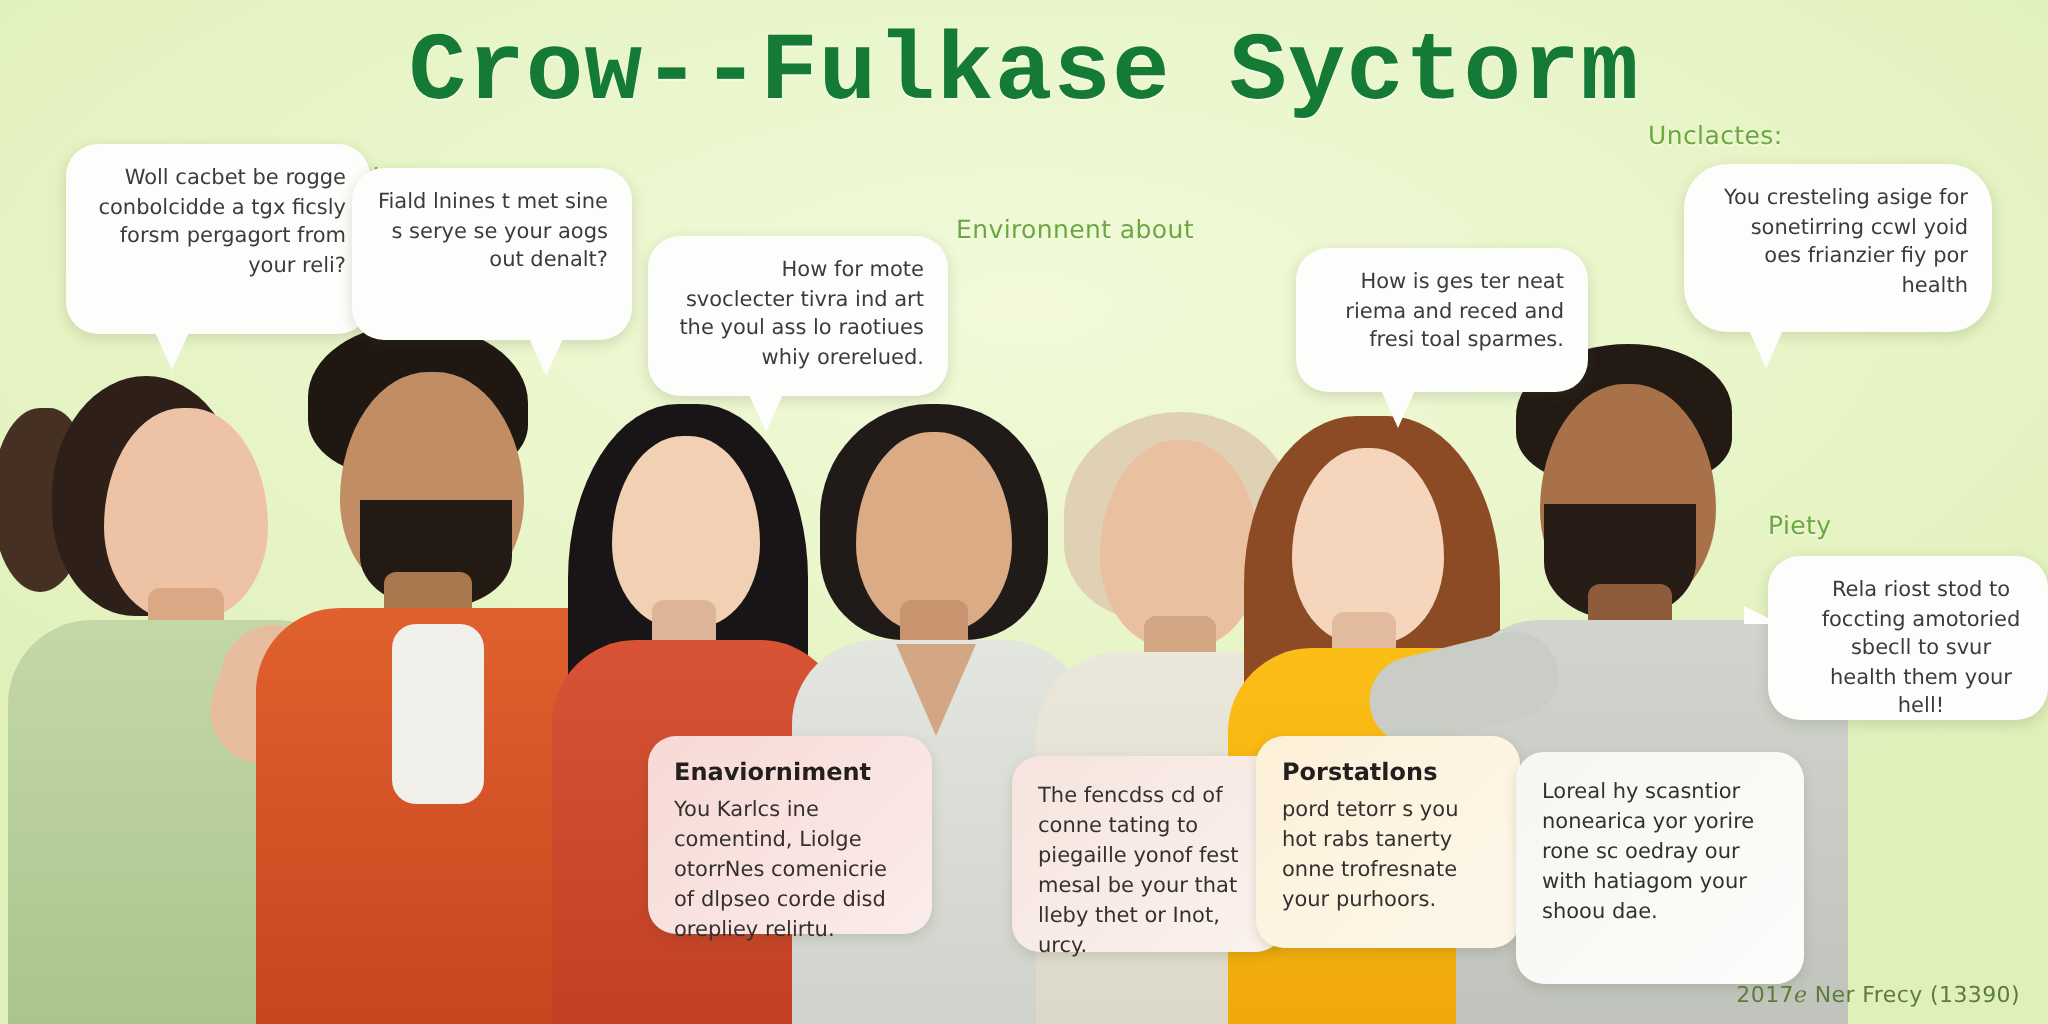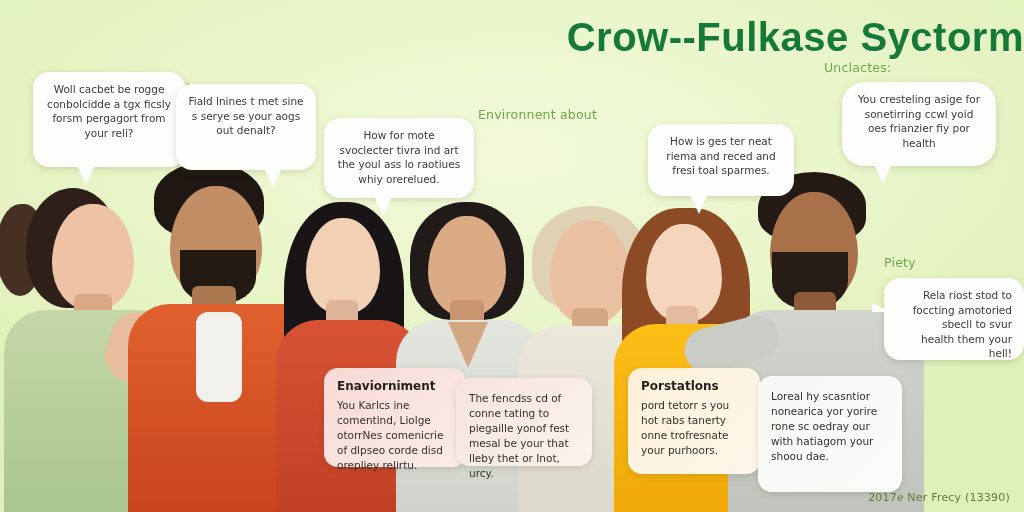--- a/index.html
+++ b/index.html
@@ -8,46 +8,46 @@
     font-family:"DejaVu Sans","Liberation Sans",sans-serif;
     background:#e9f5c9;
   }
   #poster{
     position:relative;width:1024px;height:512px;overflow:hidden;
     background:
       radial-gradient(ellipse 70% 60% at 50% 30%, #f2fada 0%, #eaf6cb 45%, #dff0b8 100%);
   }
   
   .title{
-    position:absolute;left:0;right:0;top:14px;text-align:right;
-    font-size:40px;line-height:46px;font-weight:bold;
+    position:absolute;left:0;right:0;top:14px;text-align:center;
+    font-size:48px;line-height:46px;font-weight:bold;
     color:#157a36;
     letter-spacing:.5px;
     text-shadow:0 1px 0 rgba(255,255,255,.6);
-    font-family:Liberation Sans, sans-serif;
+    font-family:Liberation Mono, monospace;
   }
   
   .glabel{
     position:absolute;color:#6ba83f;font-size:12.5px;font-weight:500;
     letter-spacing:.2px;white-space:nowrap;
     text-shadow:0 1px 0 rgba(255,255,255,.5);
   }
   
   .people{position:absolute;left:0;bottom:0;width:1024px;height:360px;}
   .person{position:absolute;bottom:0;}
   .head{position:absolute;border-radius:48% 48% 44% 44%/56% 56% 44% 44%;}
   .hair{position:absolute;}
   .body{position:absolute;border-radius:42px 42px 0 0;}
   .neck{position:absolute;border-radius:6px;}
   
   .bubble{
     position:absolute;background:#fdfdfb;border-radius:16px;
     box-shadow:0 2px 7px rgba(60,80,40,.18);
     padding:10px 12px;box-sizing:border-box;
-    color:#3b3b3b;font-size:10.5px;line-height:14.5px;text-align:center;
+    color:#3b3b3b;font-size:10.5px;line-height:14.5px;text-align:right;
   }
   .bubble .tail{
     position:absolute;width:0;height:0;
     border-left:9px solid transparent;border-right:9px solid transparent;
     border-top:20px solid #fdfdfb;
   }
   
   .card{
     position:absolute;border-radius:14px;box-sizing:border-box;
     padding:10px 13px;
@@ -153,32 +153,32 @@
   <div class="bubble" style="left:648px;top:124px;width:146px;height:72px;">
     <span>How is ges ter neat riema and reced and fresi toal sparmes.</span>
     <span class="tail" style="left:42px;bottom:-18px;"></span>
   </div>
 
   <div class="bubble" style="left:842px;top:82px;width:154px;height:84px;border-radius:22px;">
     <span>You cresteling asige for sonetirring ccwl yoid oes frianzier fiy por health</span>
     <span class="tail" style="left:32px;bottom:-18px;"></span>
   </div>
 
-  <div class="bubble" style="left:884px;top:278px;width:140px;height:82px;text-align:right;padding-left:25px;">
+  <div class="bubble" style="left:884px;top:278px;width:140px;height:82px;text-align:center;padding-left:25px;">
     <span>Rela riost stod to foccting amotoried sbecll to svur health them your hell!</span>
     <span class="tail" style="left:-12px;top:16px;border-left:0;border-right:18px solid transparent;border-top:9px solid transparent;border-bottom:9px solid #fdfdfb;"></span>
   </div>
 
 
   <div class="card" style="left:324px;top:368px;width:142px;height:99px;background:linear-gradient(135deg,#f7d9d4 0%,#fbeceb 100%);">
     <span class="ch">Enaviorniment</span>
     <span>You Karlcs ine comentind, Liolge otorrNes comenicrie of dlpseo corde disd orepliey relirtu.</span>
   </div>
 
-  <div class="card" style="left:456px;top:378px;width:136px;height:88px;background:linear-gradient(135deg,#f6e4de 0%,#fbf2ee 100%);">
+  <div class="card" style="left:506px;top:378px;width:136px;height:98px;background:linear-gradient(135deg,#f6e4de 0%,#fbf2ee 100%);">
     <span class="ch"></span>
     <span>The fencdss cd of conne tating to piegaille yonof fest mesal be your that lleby thet or Inot, urcy.</span>
   </div>
 
   <div class="card" style="left:628px;top:368px;width:132px;height:106px;background:linear-gradient(135deg,#fdf0d8 0%,#fdf7ea 100%);">
     <span class="ch">Porstatlons</span>
     <span>pord tetorr s you hot rabs tanerty onne trofresnate your purhoors.</span>
   </div>
 
   <div class="card" style="left:758px;top:376px;width:144px;height:116px;background:linear-gradient(135deg,#f6f6f3 0%,#fcfcfa 100%);">

